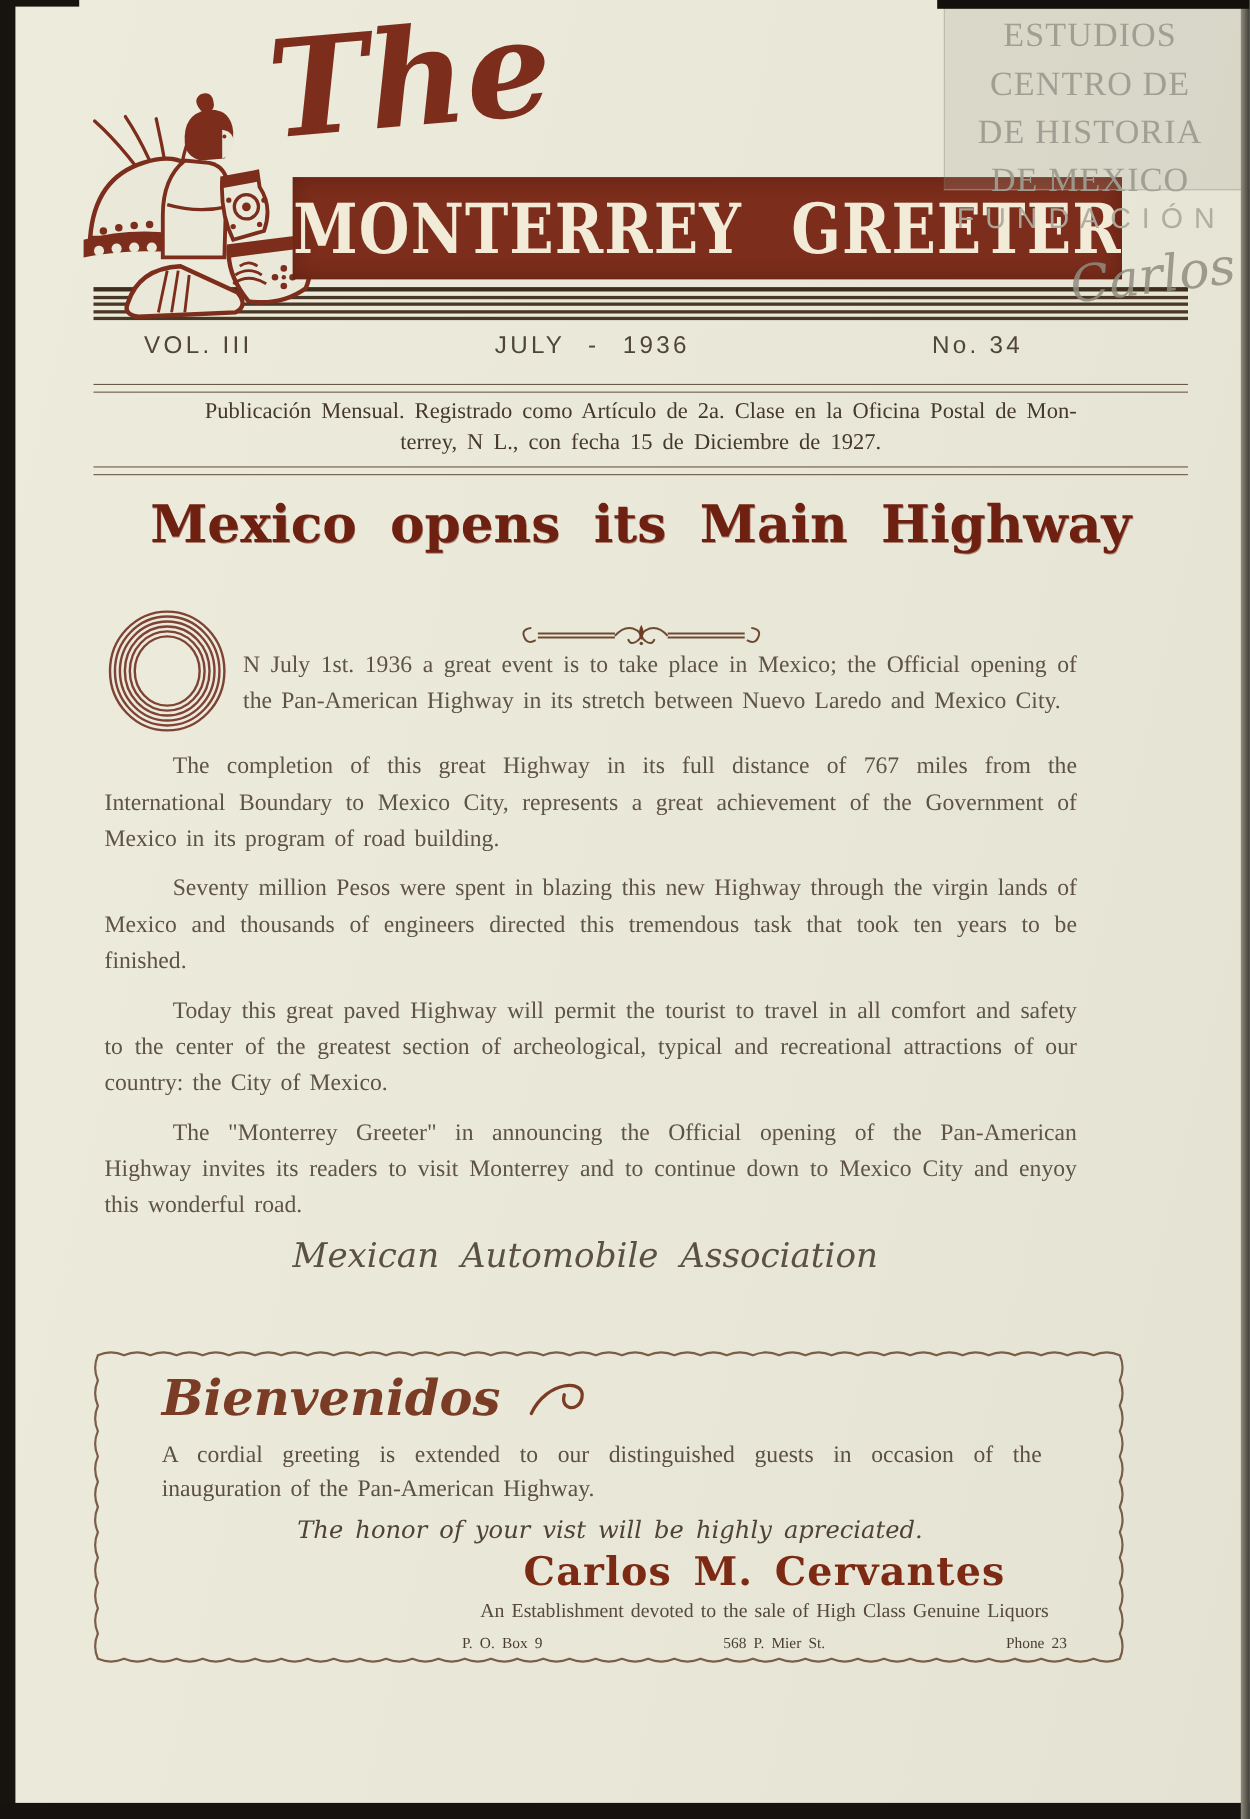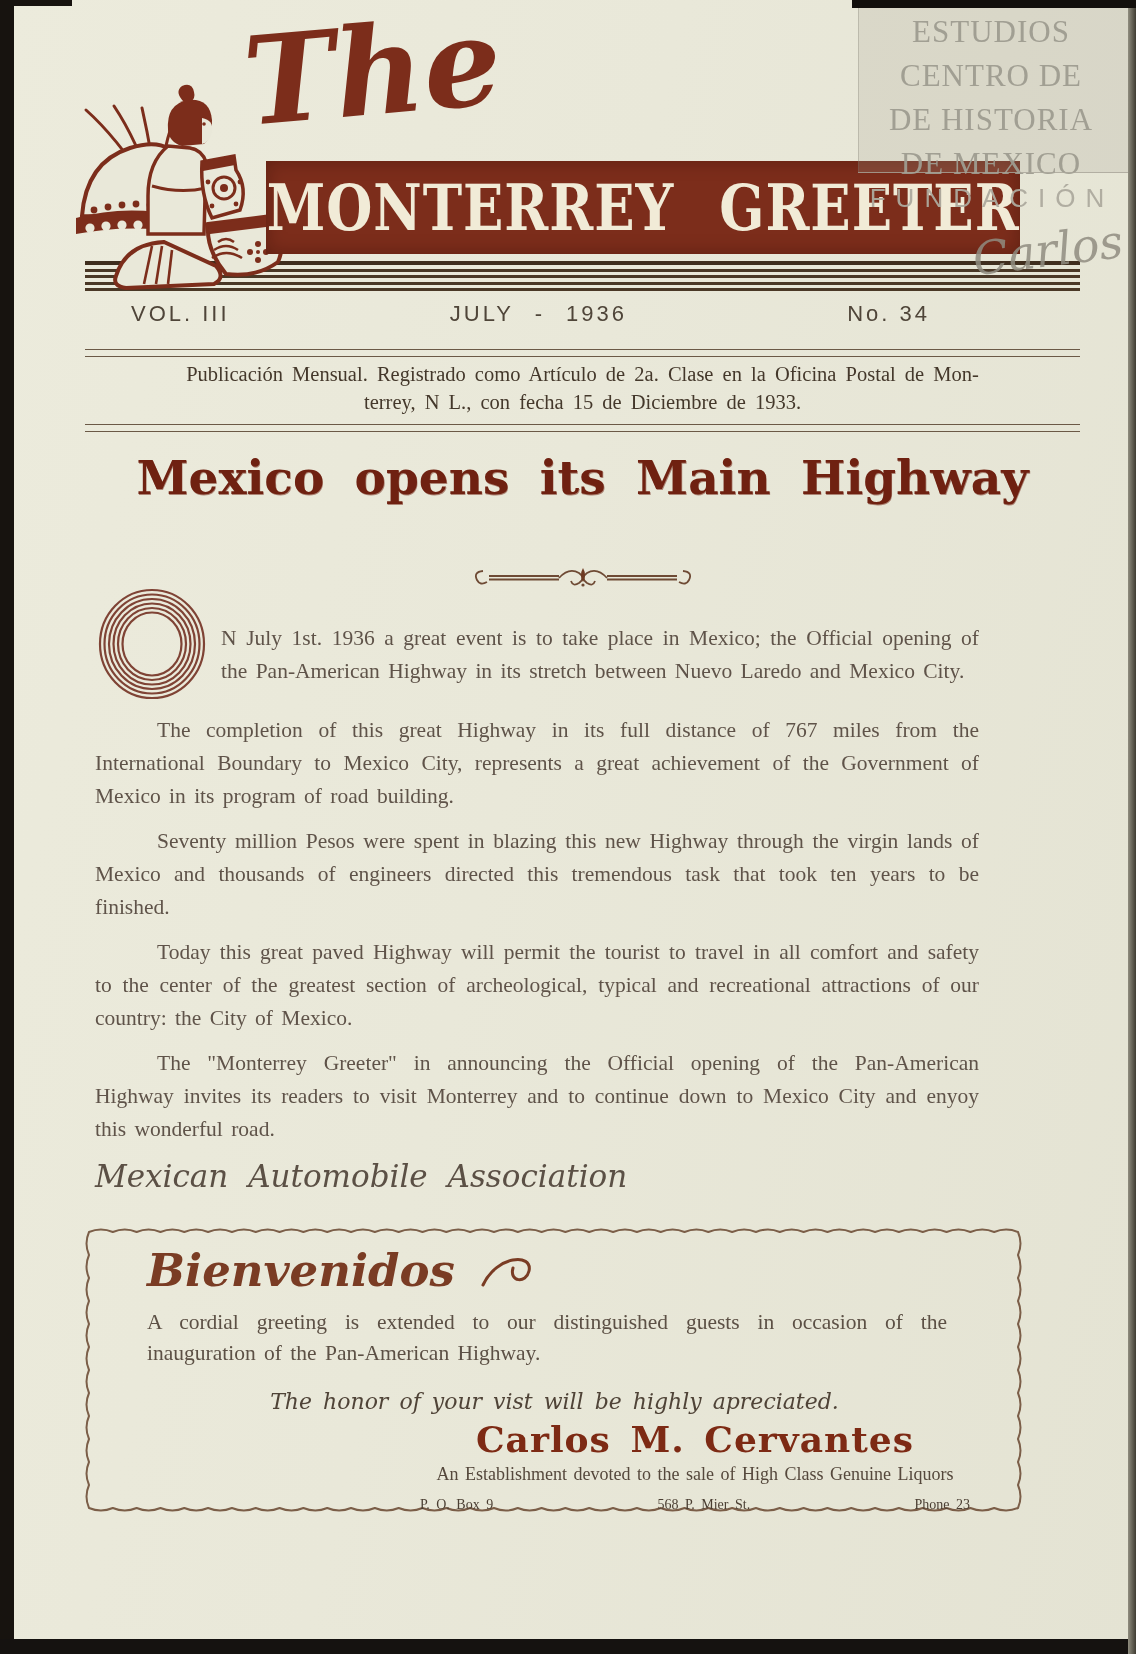--- a/index.html
+++ b/index.html
@@ -58,41 +58,41 @@
   .rule-a{top:349px;}
   .rule-b{top:424px;}
   .registration{position:absolute;left:85px;top:360px;width:995px;text-align:center;
     font-size:20.5px;line-height:28px;color:#44382b;word-spacing:4px;}
 
   
   .article-title{position:absolute;left:85px;top:450px;width:995px;text-align:center;
     font-family:"DejaVu Serif",serif;font-weight:bold;font-size:47px;color:#6f2111;
     word-spacing:14px;letter-spacing:0;text-shadow:0.6px 0.6px 0 rgba(111,33,17,0.5);}
   .ornament{position:absolute;left:85px;top:564px;width:995px;display:flex;justify-content:center;}
-  .article-body{position:absolute;left:95px;top:622px;width:884px;z-index:1;}
+  .article-body{position:absolute;left:95px;top:588px;width:884px;z-index:1;}
   .article-body p{margin:0;font-size:21.5px;line-height:33px;text-align:justify;
     word-spacing:3px;color:#5f5349;}
   .p-first{margin-bottom:26px !important;}
   .p-mid{margin-bottom:12px !important;text-indent:62px;}
   .dropcap-float{float:left;width:114px;height:56px;margin-right:12px;}
   .dropcap-float svg{margin-top:-34px;}
-  .article-sig{margin-top:8px;text-align:left;padding-right:10px;
+  .article-sig{margin-top:8px;text-align:center;padding-right:10px;
     font-family:"DejaVu Serif",serif;font-style:italic;font-size:31px;color:#5b5045;
     word-spacing:10px;white-space:nowrap;}
 
   
   .ad-box{position:absolute;left:85px;top:1228px;width:937px;height:284px;z-index:1;}
   .ad-border{position:absolute;left:0;top:0;}
   .ad-content{position:relative;z-index:1;padding:20px 60px 0 62px;box-sizing:border-box;}
   .ad-headline{display:flex;align-items:center;gap:24px;
     font-family:"DejaVu Serif",serif;font-style:italic;font-weight:600;font-size:45px;
     color:#7a3c24;line-height:1;}
   .ad-greeting{margin-top:14px;width:800px;font-size:21.5px;line-height:31px;
     text-align:justify;word-spacing:3px;color:#5c5045;}
-  .ad-tagline{margin-top:20px;text-align:center;font-family:"DejaVu Serif",serif;
+  .ad-tagline{margin-top:10px;text-align:center;font-family:"DejaVu Serif",serif;
     font-style:italic;font-size:22px;color:#4f4337;word-spacing:4px;}
   .ad-sub{margin-left:273px;width:550px;text-align:center;}
   .ad-name{margin-top:4px;font-family:"DejaVu Serif",serif;font-weight:bold;font-size:36px;
     color:#7d2a14;letter-spacing:1px;word-spacing:6px;white-space:nowrap;}
   .ad-subtitle{margin-top:4px;font-size:18px;color:#55483c;word-spacing:2px;white-space:nowrap;}
   .ad-row{margin-top:12px;display:flex;justify-content:space-between;
     font-size:14px;color:#4a3e32;word-spacing:3px;}
 </style>
 </head>
 <body>
@@ -201,21 +201,21 @@
 
     <div class="issue-row">
       <span>VOL. III</span>
       <span class="date">JULY - 1936</span>
       <span>No. 34</span>
     </div>
 
     <div class="rule-double rule-a"></div>
     <div class="registration">
       <div>Publicación Mensual. Registrado como Artículo de 2a. Clase en la Oficina Postal de Mon-</div>
-      <div>terrey, N L., con fecha 15 de Diciembre de 1933.</div>
+      <div>terrey, N L., con fecha 15 de Diciembre de 1927.</div>
     </div>
     <div class="rule-double rule-b"></div>
 
     <div class="article-title">Mexico opens its Main Highway</div>
 
     <div class="ornament">
       <svg width="232" height="26" viewBox="0 0 232 26">
         <g stroke="#6e4a34" fill="none" stroke-width="1.8">
           <path d="M16 7 q-10 1 -6 9 q3 6 10 2"></path>
           <path d="M216 7 q10 1 6 9 q-3 6 -10 2"></path>

